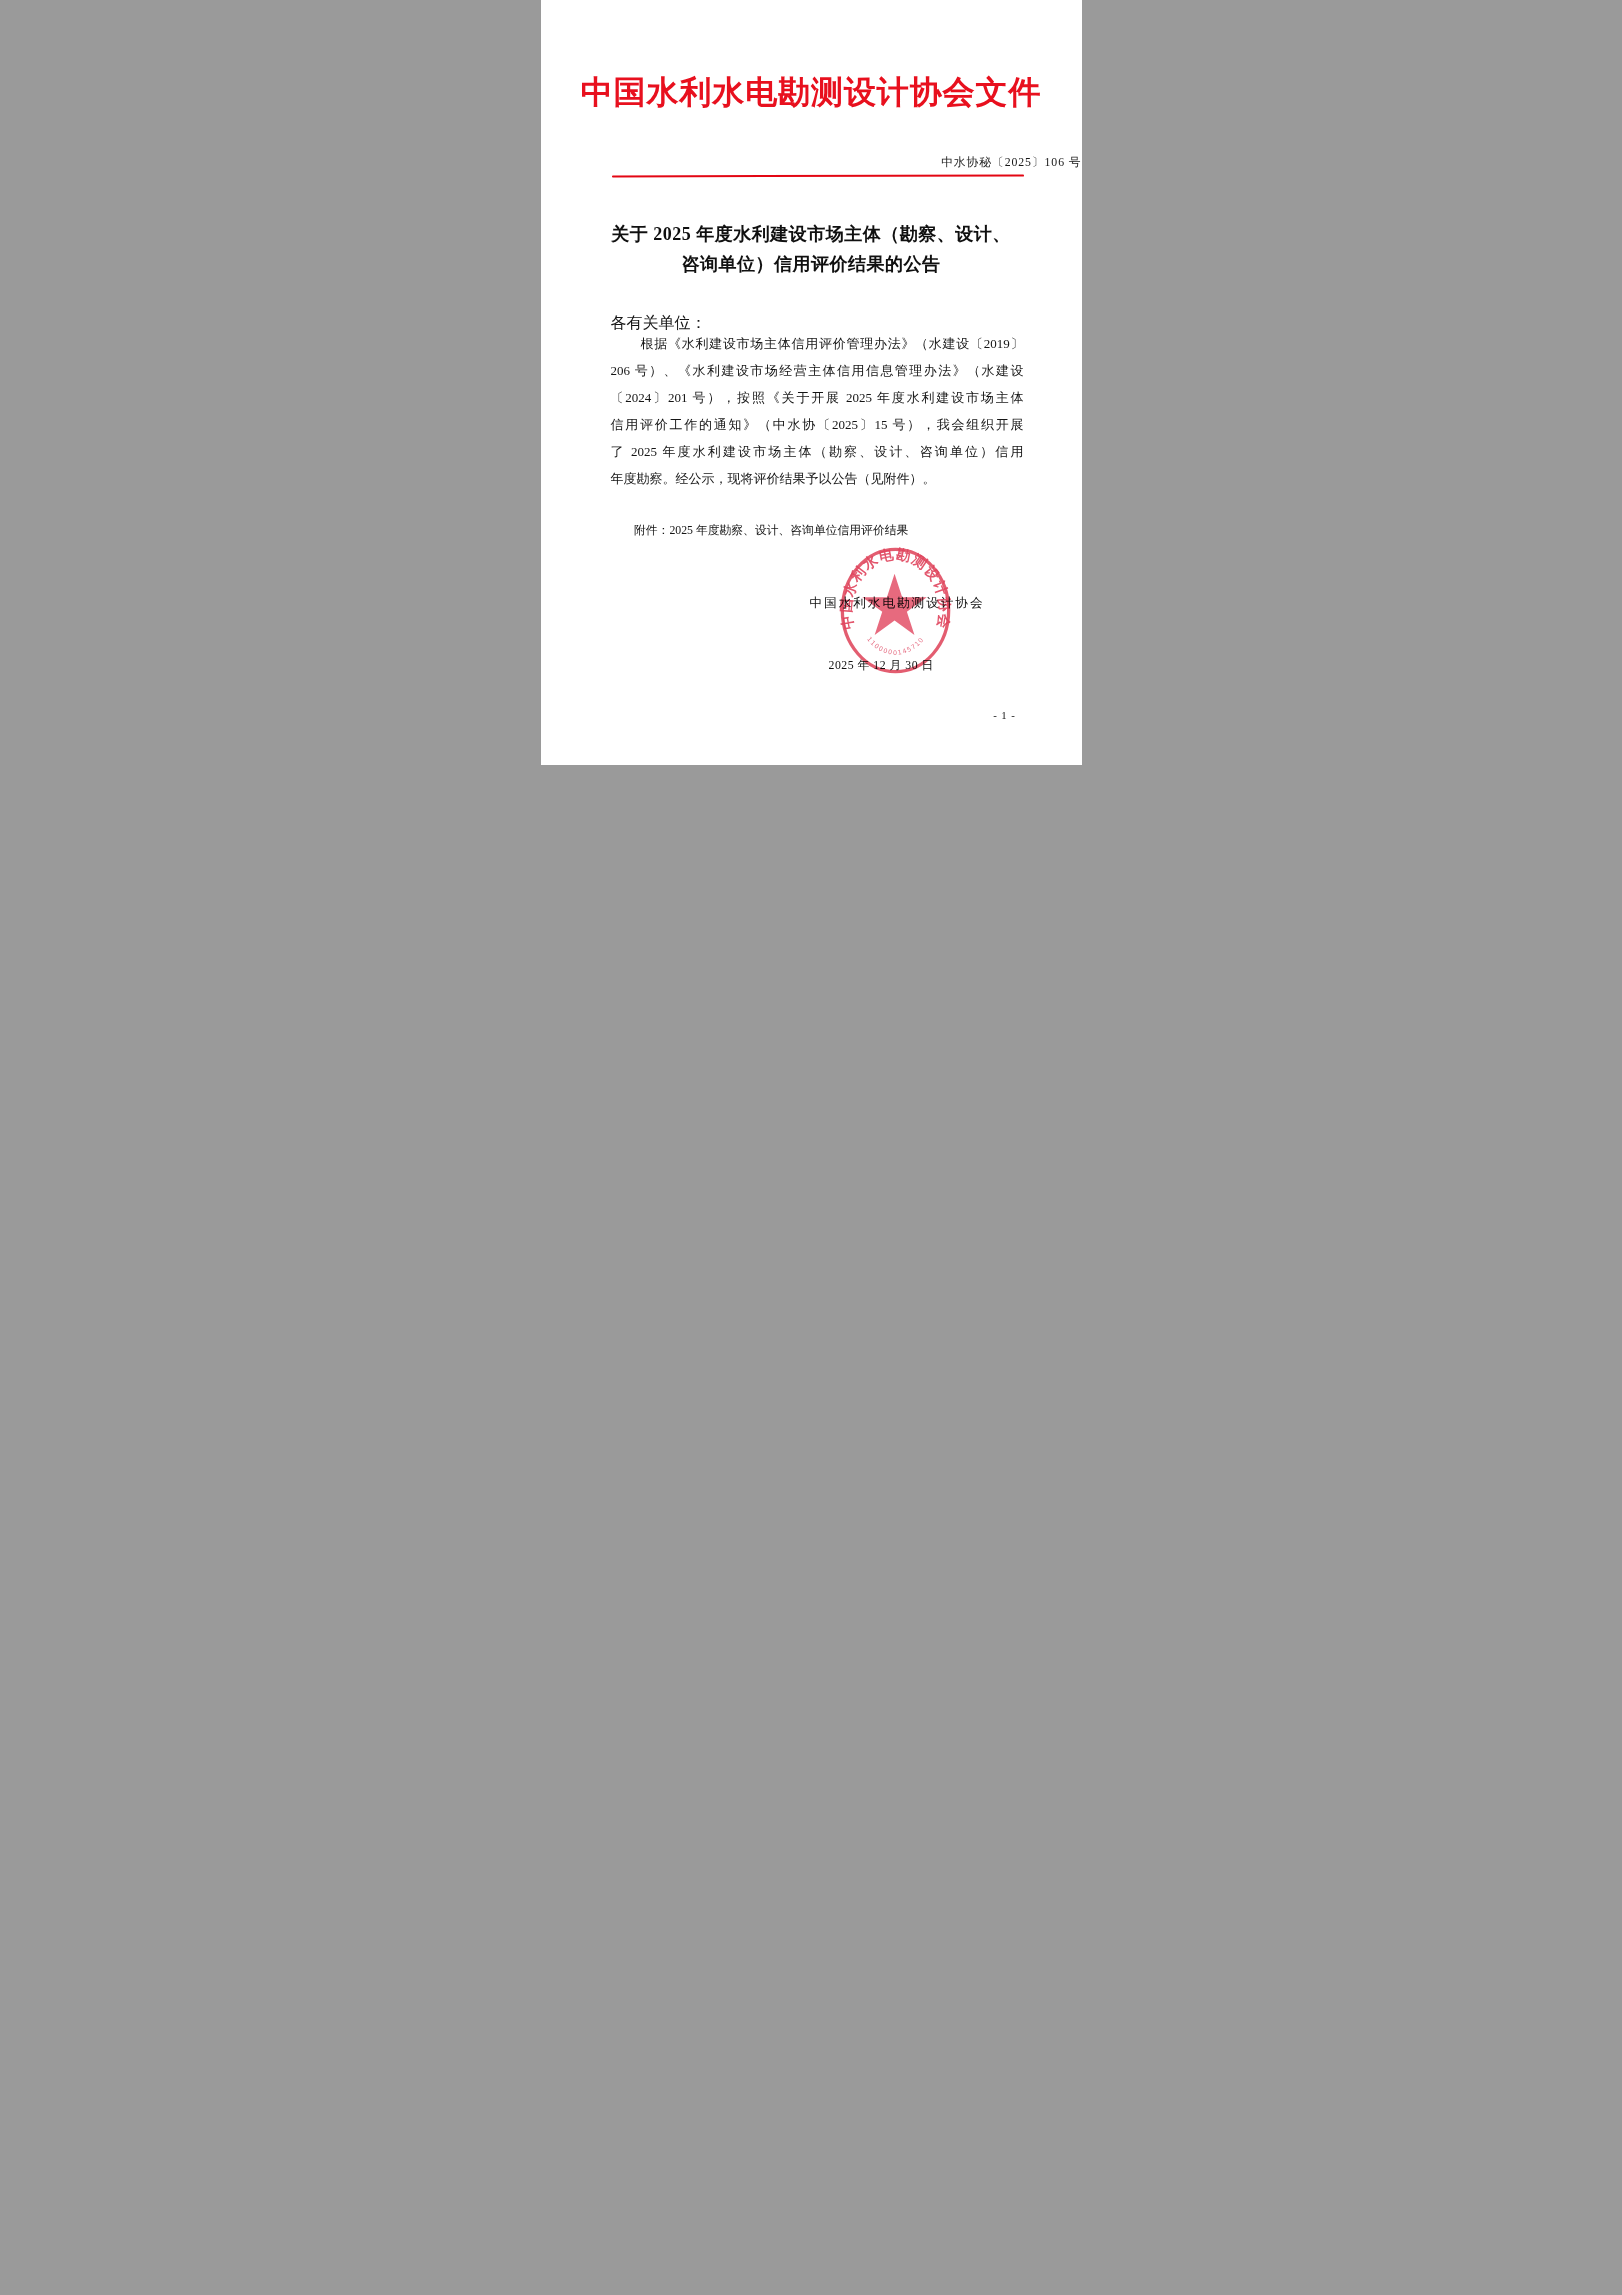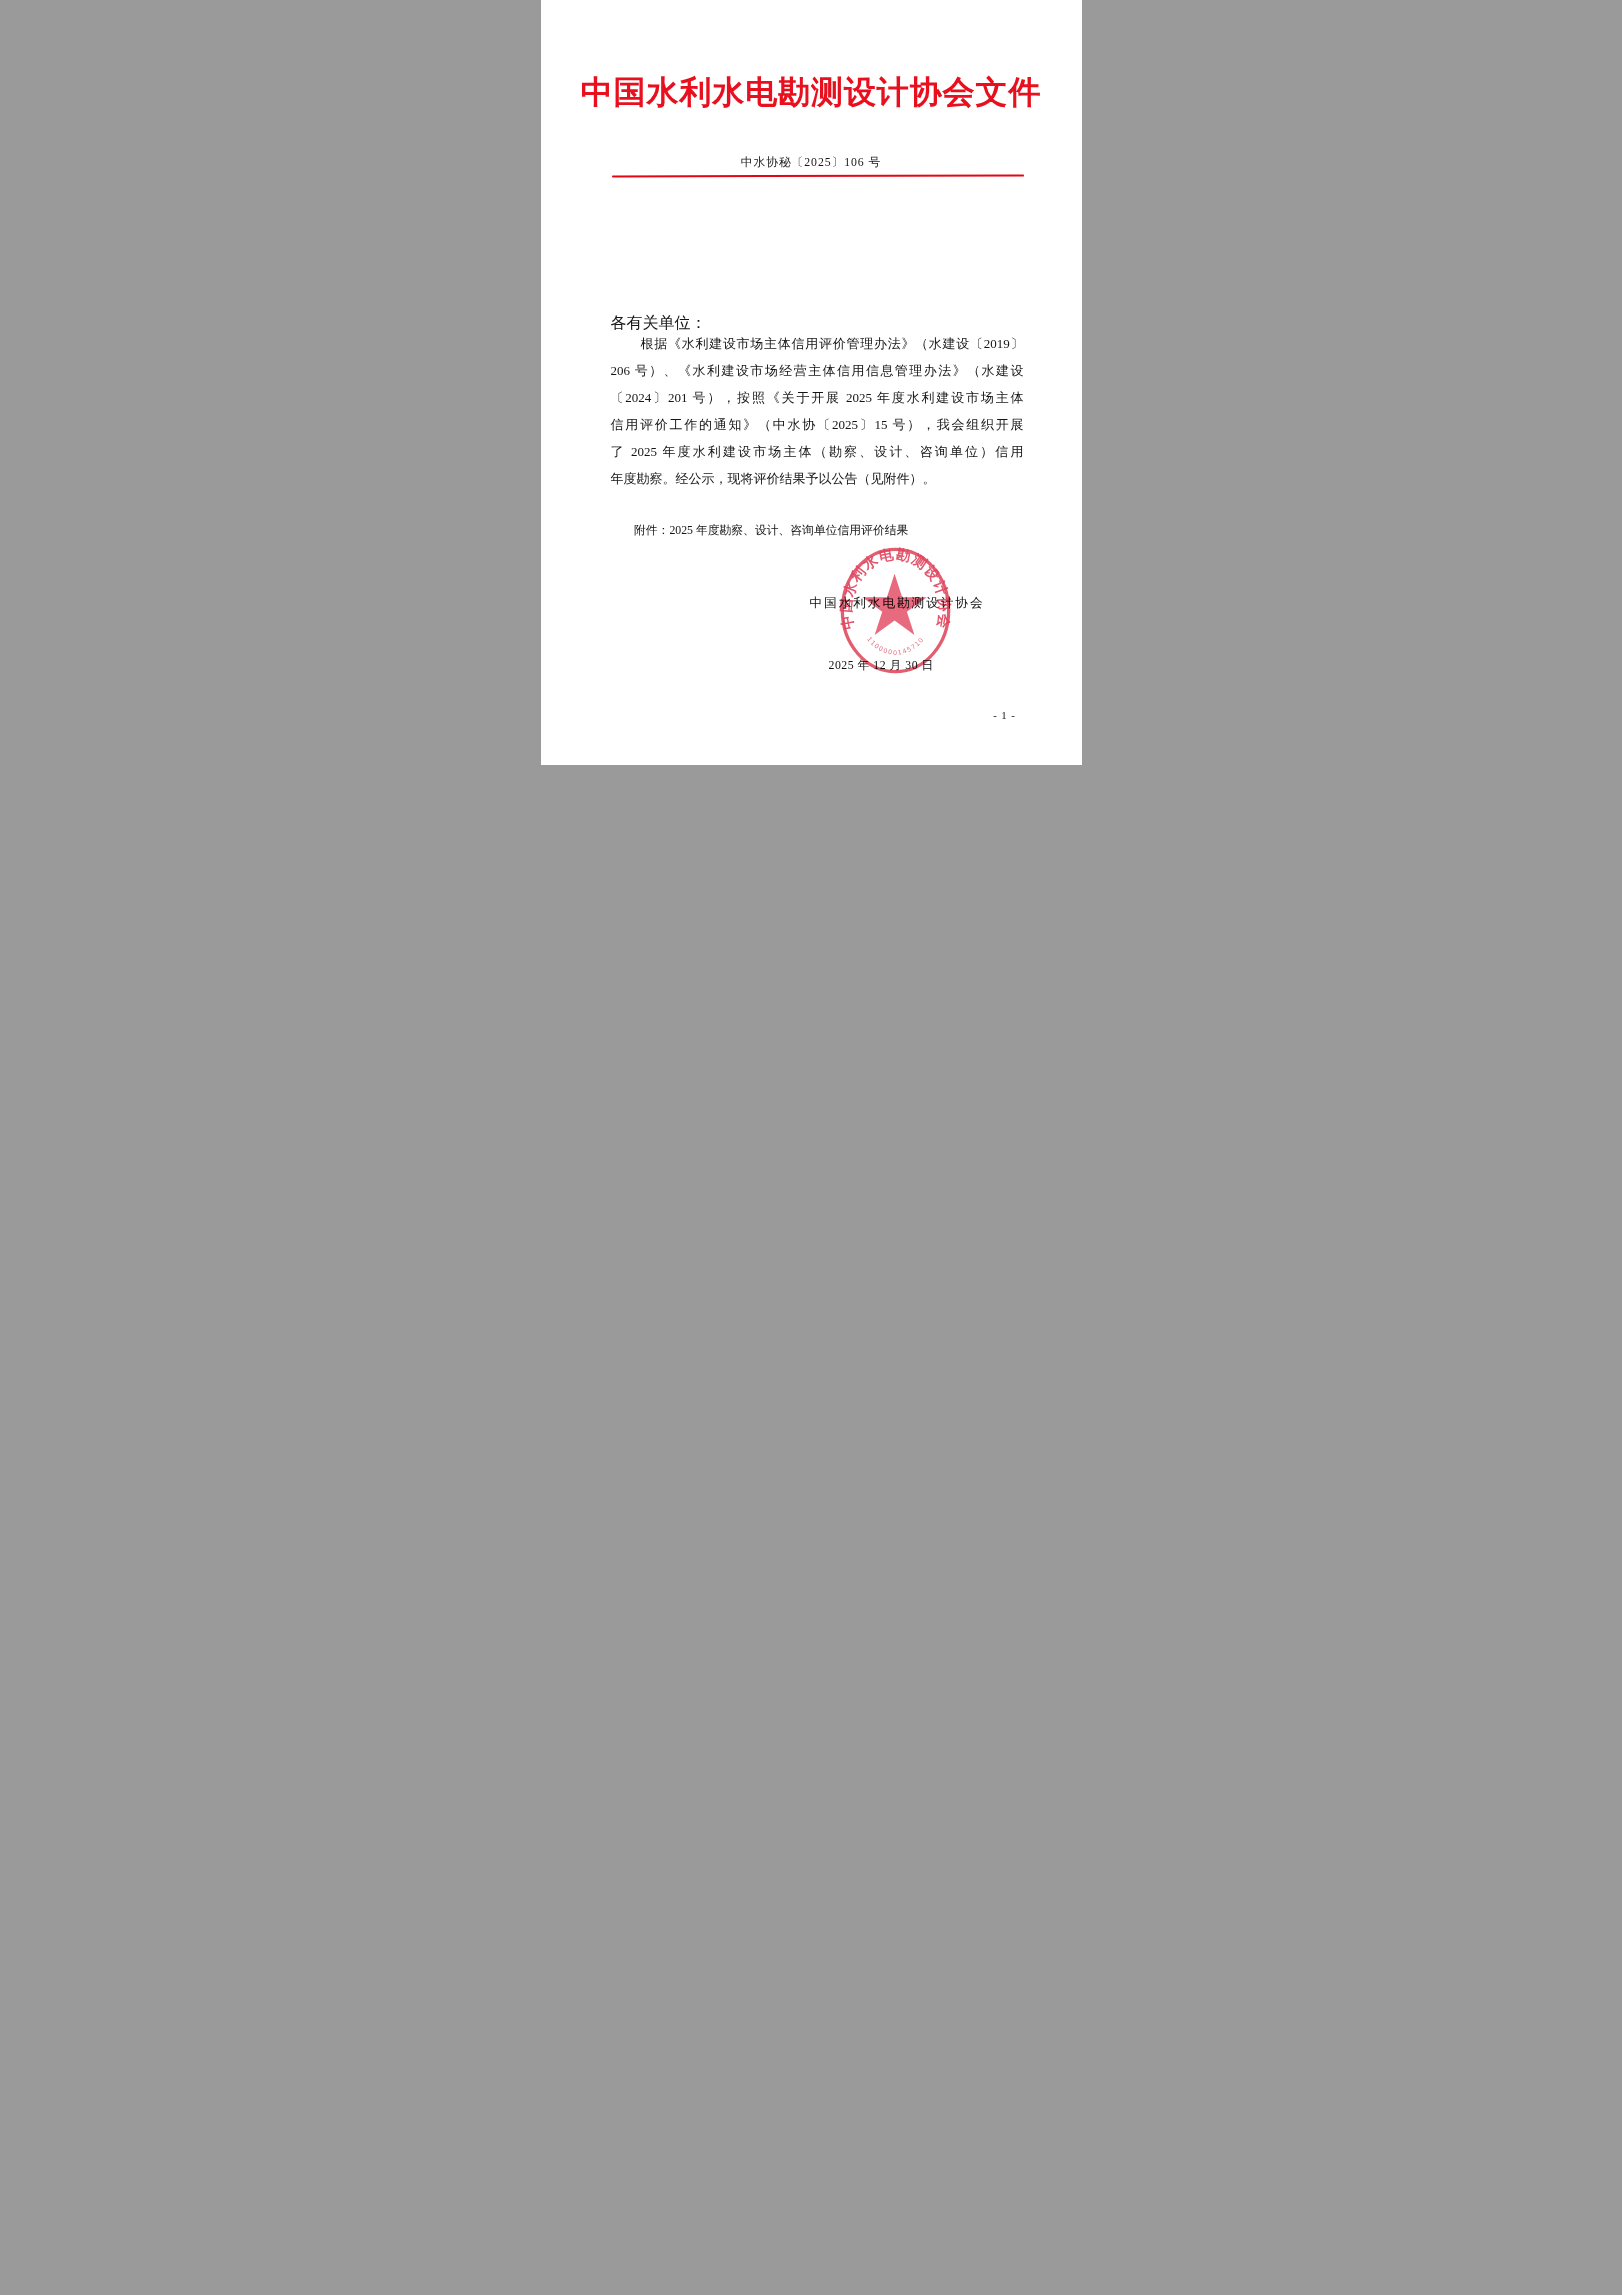--- a/index.html
+++ b/index.html
@@ -7,21 +7,21 @@
     position:relative; width:541px; height:765px; margin:0 auto;
     background:#ffffff; overflow:hidden;
     font-family:"Liberation Serif","DejaVu Serif",serif; color:#151515;
   }
   .letterhead {
     position:absolute; top:71px; left:0; right:0; text-align:center;
     font-size:32px; font-weight:900; color:#e8101e; letter-spacing:0.9px;
     white-space:nowrap;
   }
   .doc-number {
-    position:absolute; top:155px; left:0; right:0; text-align:center;
+    position:absolute; top:155px; left:0; right:0; text-align:right;
     font-size:11.8px; letter-spacing:0.9px; color:#181818;
   }
   .red-rule {
     position:absolute; top:175px; left:71px; width:412px; height:1.9px;
     background:#e30613; border-radius:0.9px; transform:rotate(-0.12deg);
   }
   .title-block {
     position:absolute; top:219px; left:0; right:0; text-align:center;
     font-size:18px; font-weight:bold; line-height:30px; letter-spacing:0.5px;
     color:#101010;
@@ -64,20 +64,24 @@
 <body>
 
 <div class="page">
 
   <div class="letterhead">中国水利水电勘测设计协会文件</div>
 
   <div class="doc-number">中水协秘〔2025〕106 号</div>
 
   <div class="red-rule"></div>
 
+  <div class="title-block">
+    <div>关于 2025 年度水利建设市场主体（勘察、设计、</div>
+    <div>咨询单位）信用评价结果的公告</div>
+  </div>
 
   <div class="salutation">各有关单位：</div>
 
   <div class="body-block">
     <div class="body-line first">根据《水利建设市场主体信用评价管理办法》（水建设〔2019〕</div>
     <div class="body-line">206 号）、《水利建设市场经营主体信用信息管理办法》（水建设</div>
     <div class="body-line">〔2024〕201 号），按照《关于开展 2025 年度水利建设市场主体</div>
     <div class="body-line">信用评价工作的通知》（中水协〔2025〕15 号），我会组织开展</div>
     <div class="body-line">了 2025 年度水利建设市场主体（勘察、设计、咨询单位）信用</div>
     <div class="body-line last">年度勘察。经公示，现将评价结果予以公告（见附件）。</div>

